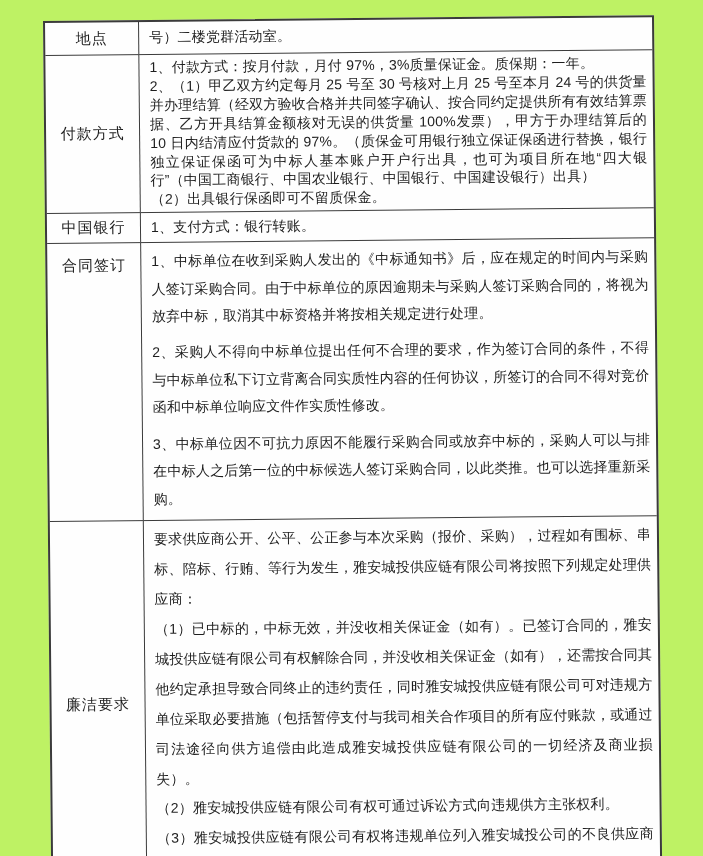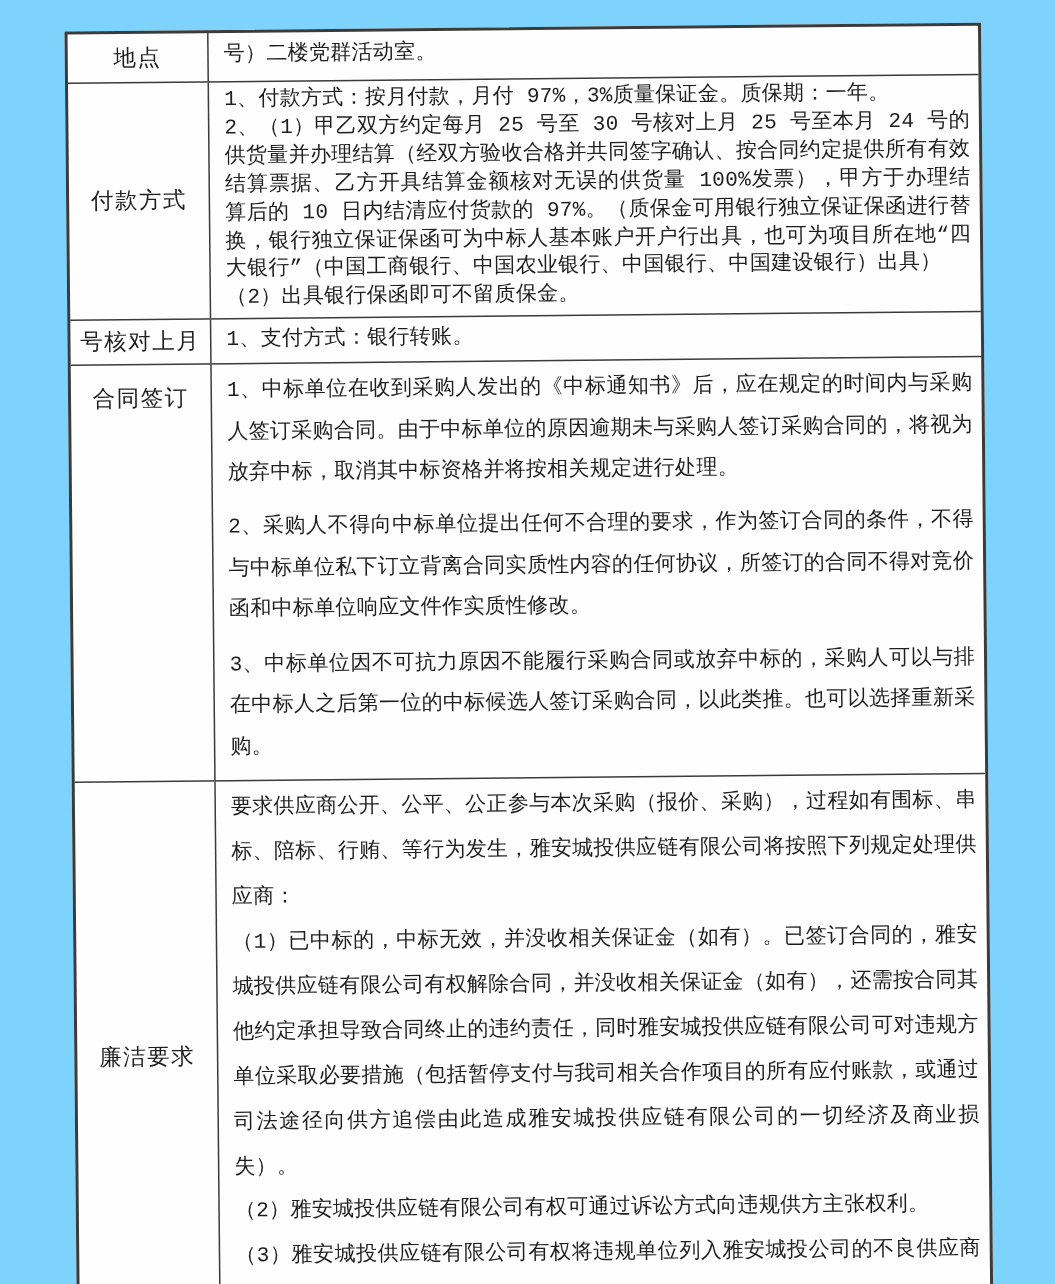--- a/index.html
+++ b/index.html
@@ -4,23 +4,23 @@
 <style>
   html, body {
     margin: 0;
     padding: 0;
     background: #ffffff;
   }
   .page {
     position: relative;
     width: 703px;
     height: 856px;
-    background: #7dd3fc;
+    background: #bef264;
     overflow: hidden;
-    font-family: Liberation Mono, monospace;
+    font-family: Liberation Sans, sans-serif;
     color: #232323;
   }
   .doc-table {
     position: absolute;
     left: 43px;
     top: 21px;
     width: 611px;
     border: 2px solid #3b3b3b;
     background: #fefefe;
     transform: rotate(-0.55deg);
@@ -95,21 +95,21 @@
     <div class="trow r2">
       <div class="label-cell">付款方式</div>
       <div class="content-cell">
         <p>1、付款方式：按月付款，月付 97%，3%质量保证金。质保期：一年。</p>
         <p>2、（1）甲乙双方约定每月 25 号至 30 号核对上月 25 号至本月 24 号的供货量并办理结算（经双方验收合格并共同签字确认、按合同约定提供所有有效结算票据、乙方开具结算金额核对无误的供货量 100%发票），甲方于办理结算后的 10 日内结清应付货款的 97%。（质保金可用银行独立保证保函进行替换，银行独立保证保函可为中标人基本账户开户行出具，也可为项目所在地“四大银行”（中国工商银行、中国农业银行、中国银行、中国建设银行）出具）</p>
         <p>（2）出具银行保函即可不留质保金。</p>
       </div>
     </div>
 
     <div class="trow r3">
-      <div class="label-cell">号核对上月</div>
+      <div class="label-cell">中国银行</div>
       <div class="content-cell">
         <p>1、支付方式：银行转账。</p>
       </div>
     </div>
 
     <div class="trow r4">
       <div class="label-cell">合同签订</div>
       <div class="content-cell">
         <p>1、中标单位在收到采购人发出的《中标通知书》后，应在规定的时间内与采购人签订采购合同。由于中标单位的原因逾期未与采购人签订采购合同的，将视为放弃中标，取消其中标资格并将按相关规定进行处理。</p>
         <p>2、采购人不得向中标单位提出任何不合理的要求，作为签订合同的条件，不得与中标单位私下订立背离合同实质性内容的任何协议，所签订的合同不得对竞价函和中标单位响应文件作实质性修改。</p>

